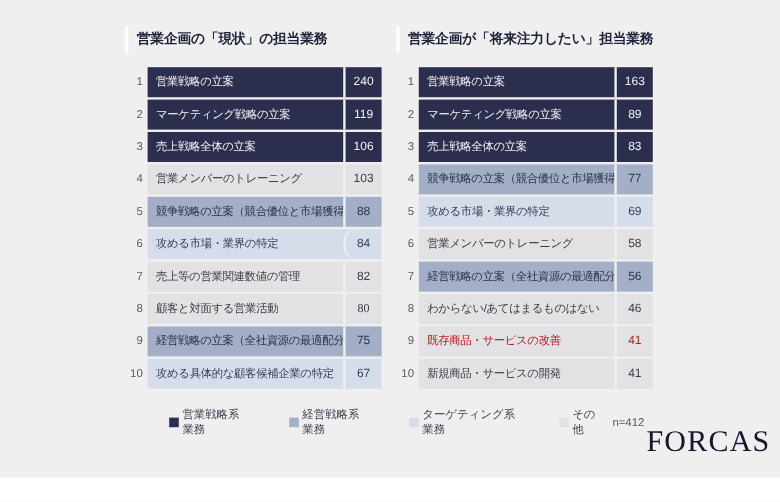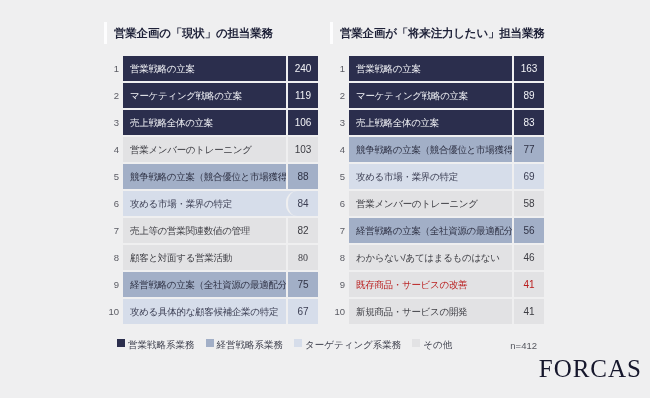--- a/index.html
+++ b/index.html
@@ -34,21 +34,21 @@
   .bar-value {
     flex:none; width:30px; text-align:center;
     font-size:10px; line-height:25px;
     border-left:2px solid #efeff0;
   }
   .legend-row {
     position:absolute; left:117px; top:339px; width:420px;
     display:flex; align-items:center;
     font-size:9.5px; color:#3f414e;
   }
-  .legend-item { display:flex; align-items:flex-start; margin-right:11px; }
+  .legend-item { display:flex; align-items:center; margin-right:11px;margin-left:24px; }
   .legend-swatch { width:8px; height:8px; margin-right:3px; flex:none; }
   .n-label { margin-left:auto; color:#55575f; font-size:9.5px; }
   .brand {
     position:absolute; right:8px; bottom:15px;
     font-family:"Liberation Serif","DejaVu Serif",serif;
     font-size:25px; color:#16172c; letter-spacing:1px;
   }
 </style>
 </head>
 <body>

